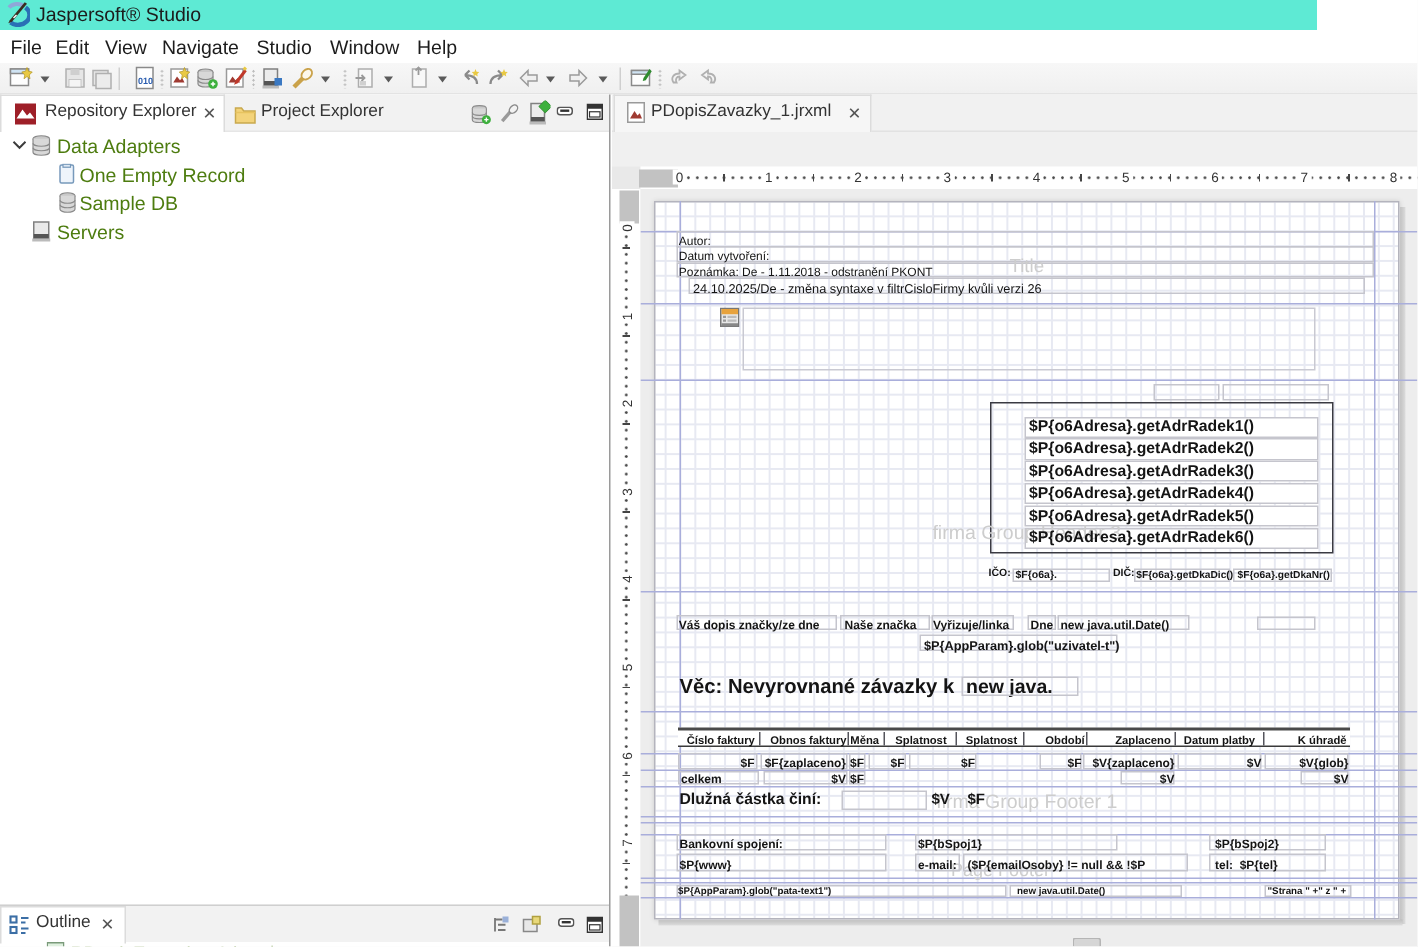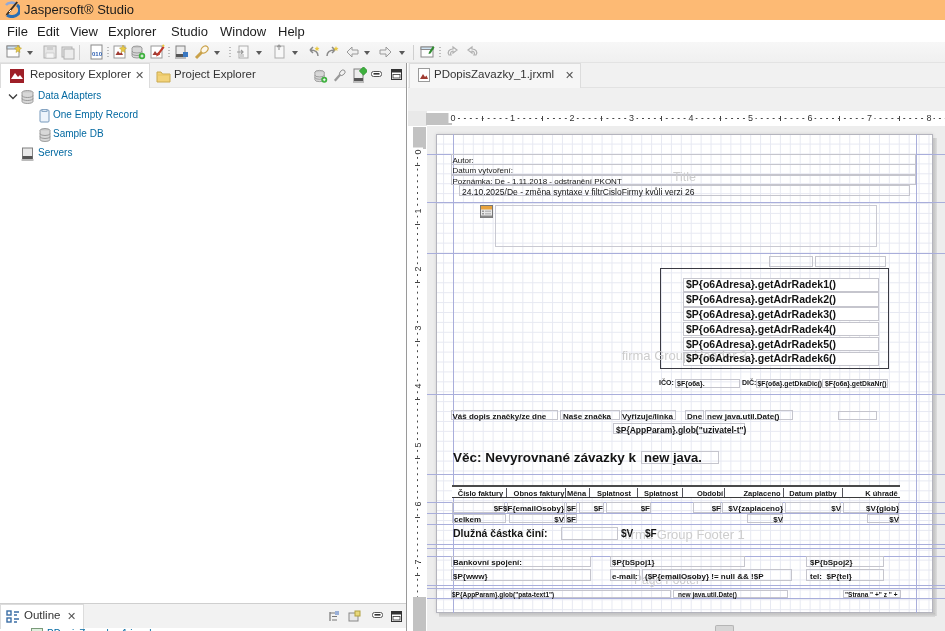--- a/index.html
+++ b/index.html
@@ -2,41 +2,41 @@
 <html><head>
 <meta charset="utf-8">
 <style>
 * { margin:0; padding:0; box-sizing:border-box; }
 html,body { width:945px; height:631px; overflow:hidden; background:#fff;
   font-family:"Liberation Sans", sans-serif; }
 .abs { position:absolute; }
 #app { position:relative; width:945px; height:631px; background:#fff; }
 
 
-#titlebar { left:0; top:0; width:945px; height:20px; background:#fdba74;padding-left:47px; }
+#titlebar { left:0; top:0; width:878px; height:20px; background:#5eead4;padding-left:47px; }
 #titletxt { left:24px; top:2px; font-size:13px; color:#1c1c1c; }
 #menubar { left:0; top:20px; width:945px; height:22px; background:#fff; }
 .mi { position:absolute; top:4px; font-size:13px; color:#1c1c1c; }
 #toolbar { left:0; top:42px; width:945px; height:21px;
   background:linear-gradient(#f7f7f7,#f0f0f0); border-bottom:1px solid #e3e3e3; }
 .tsep { position:absolute; top:3px; width:1px; height:15px; background:#cfcfcf; }
 .tdots { position:absolute; top:4px; width:2px; height:13px;
   background:radial-gradient(circle,#bdbdbd 0.7px,transparent 0.9px); background-size:2px 3px; }
 .arr { position:absolute; top:9px; width:0; height:0; border-left:3.5px solid transparent;
   border-right:3.5px solid transparent; border-top:4px solid #5a5a5a; }
 
 
 #lpanel { left:0; top:63px; width:407px; height:568px; background:#fff;
   border-right:1px solid #9a9a9a; }
 #lptabs { left:0; top:0; width:406px; height:25px; background:#f2f2f2;
   border-bottom:1px solid #e6e6e6; }
 .tabactive { position:absolute; background:#fff; border:1px solid #dcdcdc; border-bottom:none; }
 .tabtxt { position:absolute; font-size:11.5px; color:#333; white-space:nowrap; }
 .closex { position:absolute; font-size:11px; color:#555; }
-.treerow { position:absolute; font-size:10px; color:#0369a1; white-space:nowrap; }
+.treerow { position:absolute; font-size:13px; color:#4d7c0f; white-space:nowrap; }
 #outlinebar { left:0; top:540px; width:406px; height:25px; background:#f2f2f2;
   border-top:1px solid #cfcfcf; }
 
 
 #epanel { left:408px; top:63px; width:537px; height:568px; background:#f0f0f0; }
 #etabs { left:0; top:0; width:537px; height:25px; background:#f1f1f1; border-bottom:1px solid #e2e2e2;}
 #mrstrip { left:0; top:25px; width:537px; height:23px; background:#efefef; }
 #mrchip { left:3px; top:1px; width:95px; height:21px; background:#cde4f5; border:1px solid #99bfdb; }
 #hruler { left:19px; top:48px; width:518px; height:15px; background:#fff; }
 #vruler { left:0; top:63px; width:19px; height:505px; background:#fff; }
@@ -75,21 +75,21 @@
       <path d="M13.5 0.5 L3.5 12.5 L2.5 14.5 L5 13.5 L15 1.5 Z" fill="#3a2d20"></path>
       <path d="M6 11 L8 9" stroke="#fff" stroke-width="1"></path>
     </svg>
     <div class="abs" id="titletxt">Jaspersoft® Studio</div>
   </div>
 
   <div class="abs" id="menubar">
     <span class="mi" style="left:7px">File</span>
     <span class="mi" style="left:37px">Edit</span>
     <span class="mi" style="left:70px">View</span>
-    <span class="mi" style="left:108px">Explorer</span>
+    <span class="mi" style="left:108px">Navigate</span>
     <span class="mi" style="left:171px">Studio</span>
     <span class="mi" style="left:220px">Window</span>
     <span class="mi" style="left:278px">Help</span>
   </div>
 
   <div class="abs" id="toolbar">
       <svg class="abs" style="left:6px;top:2px" width="16" height="16" viewBox="0 0 16 16">
         <rect x="1" y="2" width="12" height="11" fill="#fdfdfd" stroke="#8a8a8a"></rect>
         <rect x="1" y="2" width="12" height="3" fill="#cfe3f3" stroke="#8a8a8a"></rect>
         <path d="M12 1 L13 3.5 L15.5 4 L13.5 6 L14 8.5 L12 7 L10 8.5 L10.5 6 L8.5 4 L11 3.5 Z" fill="#e9c943" stroke="#b49a2a" stroke-width="0.5"></path>
@@ -423,21 +423,21 @@
 <div class="tx b" style="left:149.5px;top:363px;font-size:7.5px;transform:translateX(-50%)">Měna</div>
 <div class="tx b" style="left:187px;top:363px;font-size:7.5px;transform:translateX(-50%)">Splatnost</div>
 <div class="tx b" style="left:234px;top:363px;font-size:7.5px;transform:translateX(-50%)">Splatnost</div>
 <div class="tx b" style="left:283px;top:363px;font-size:7.5px;transform:translateX(-50%)">Období</div>
 <div class="tx b" style="left:335px;top:363px;font-size:7.5px;transform:translateX(-50%)">Zaplaceno</div>
 <div class="tx b" style="left:386px;top:363px;font-size:7.5px;transform:translateX(-50%)">Datum platby</div>
 <div class="tx b" style="left:454.5px;top:363px;font-size:7.5px;transform:translateX(-50%)">K úhradě</div>
 <div class="el" style="left:25px;top:376px;width:53px;height:10.5px"></div>
 <div class="tx b" style="right:442px;top:377.5px;font-size:8px">$F</div>
 <div class="el" style="left:80px;top:376px;width:58px;height:10.5px"></div>
-<div class="tx b" style="right:381px;top:377.5px;font-size:8px">$F{emailOsoby}</div>
+<div class="tx b" style="right:381px;top:377.5px;font-size:8px">$F{zaplaceno}</div>
 <div class="el" style="left:139px;top:376px;width:11px;height:10.5px"></div>
 <div class="tx b" style="right:369px;top:377.5px;font-size:8px">$F</div>
 <div class="el" style="left:152px;top:376px;width:25px;height:10.5px"></div>
 <div class="tx b" style="right:342px;top:377.5px;font-size:8px">$F</div>
 <div class="el" style="left:179px;top:376px;width:45px;height:10.5px"></div>
 <div class="tx b" style="right:295px;top:377.5px;font-size:8px">$F</div>
 <div class="el" style="left:266px;top:376px;width:28px;height:10.5px"></div>
 <div class="tx b" style="right:224px;top:377.5px;font-size:8px">$F</div>
 <div class="el" style="left:295px;top:376px;width:61px;height:10.5px"></div>
 <div class="tx b" style="right:162px;top:377.5px;font-size:8px">$V{zaplaceno}</div>

